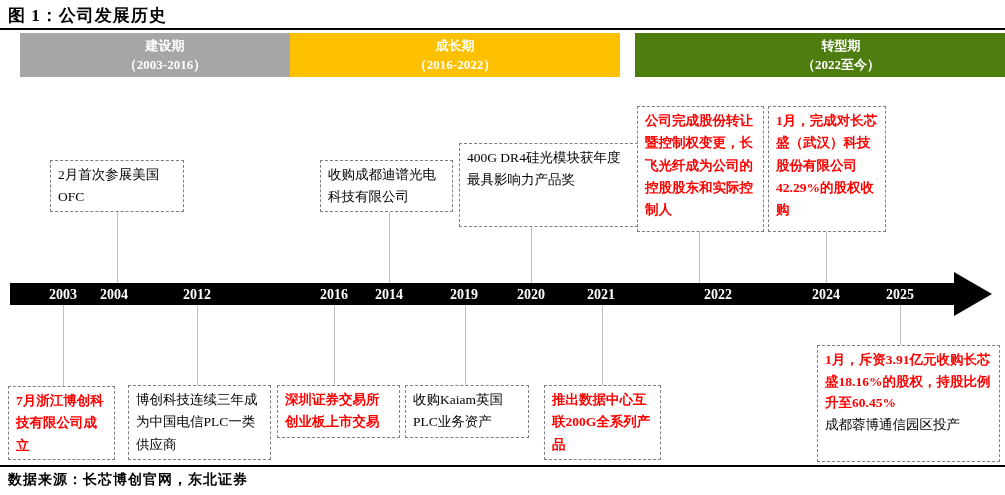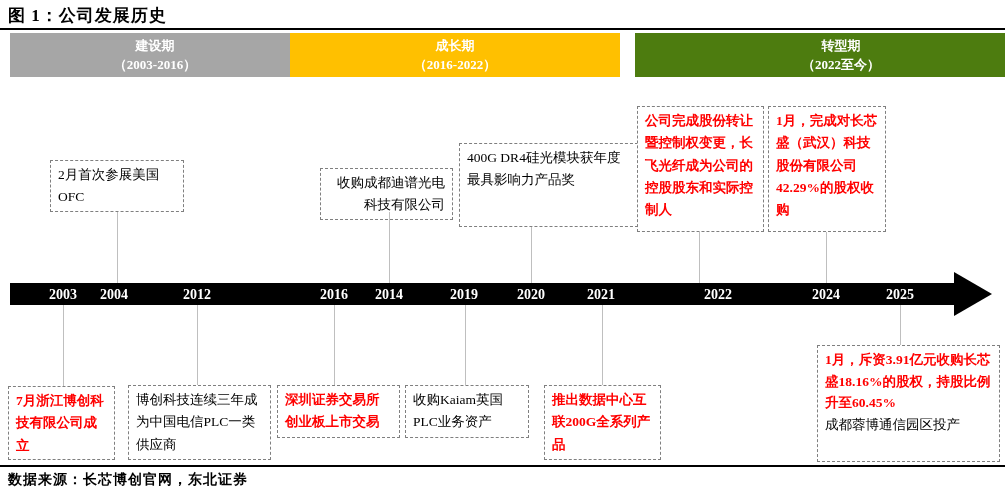--- a/index.html
+++ b/index.html
@@ -18,21 +18,21 @@
   }
   .title-rule{
     position:absolute;left:0;top:28px;width:1005px;height:2px;background:#000;
   }
   .phase{
     position:absolute;top:33px;height:44px;
     color:#fff;text-align:center;
     display:flex;flex-direction:column;justify-content:center;
     font-size:13px;font-weight:bold;line-height:19px;
   }
-  .phase-build{left:10px;width:290px;background:#A6A6A6;}
+  .phase-build{left:20px;width:290px;background:#A6A6A6;}
   .phase-growth{left:290px;width:330px;background:#FFC000;}
   .phase-transform{left:635px;width:412px;background:#4d7c0f;}
   .box{
     position:absolute;
     box-sizing:border-box;
     border:1px dashed #7f7f7f;
     background:#fff;
     padding:3px 7px;
     font-size:13.5px;
     line-height:1.65;
@@ -77,21 +77,21 @@
     <div>（2016-2022）</div>
   </div>
   <div class="phase phase-transform">
     <div>转型期</div>
     <div>（2022至今）</div>
   </div>
 
   <div class="box" style="left:50px;top:160px;width:134px;height:52px;">
     <span>2月首次参展美国OFC</span>
   </div>
-  <div class="box" style="left:320px;top:168px;width:133px;height:52px;text-align:right;">
+  <div class="box" style="left:320px;top:160px;width:133px;height:52px;">
     <span>收购成都迪谱光电科技有限公司</span>
   </div>
   <div class="box" style="left:459px;top:143px;width:179px;height:84px;">
     <span>400G DR4硅光模块获年度最具影响力产品奖</span>
   </div>
   <div class="box" style="left:637px;top:106px;width:127px;height:126px;">
     <span class="red">公司完成股份转让暨控制权变更，长飞光纤成为公司的控股股东和实际控制人</span>
   </div>
   <div class="box" style="left:768px;top:106px;width:118px;height:126px;">
     <span class="red">1月，完成对长芯盛（武汉）科技股份有限公司42.29%的股权收购</span>

